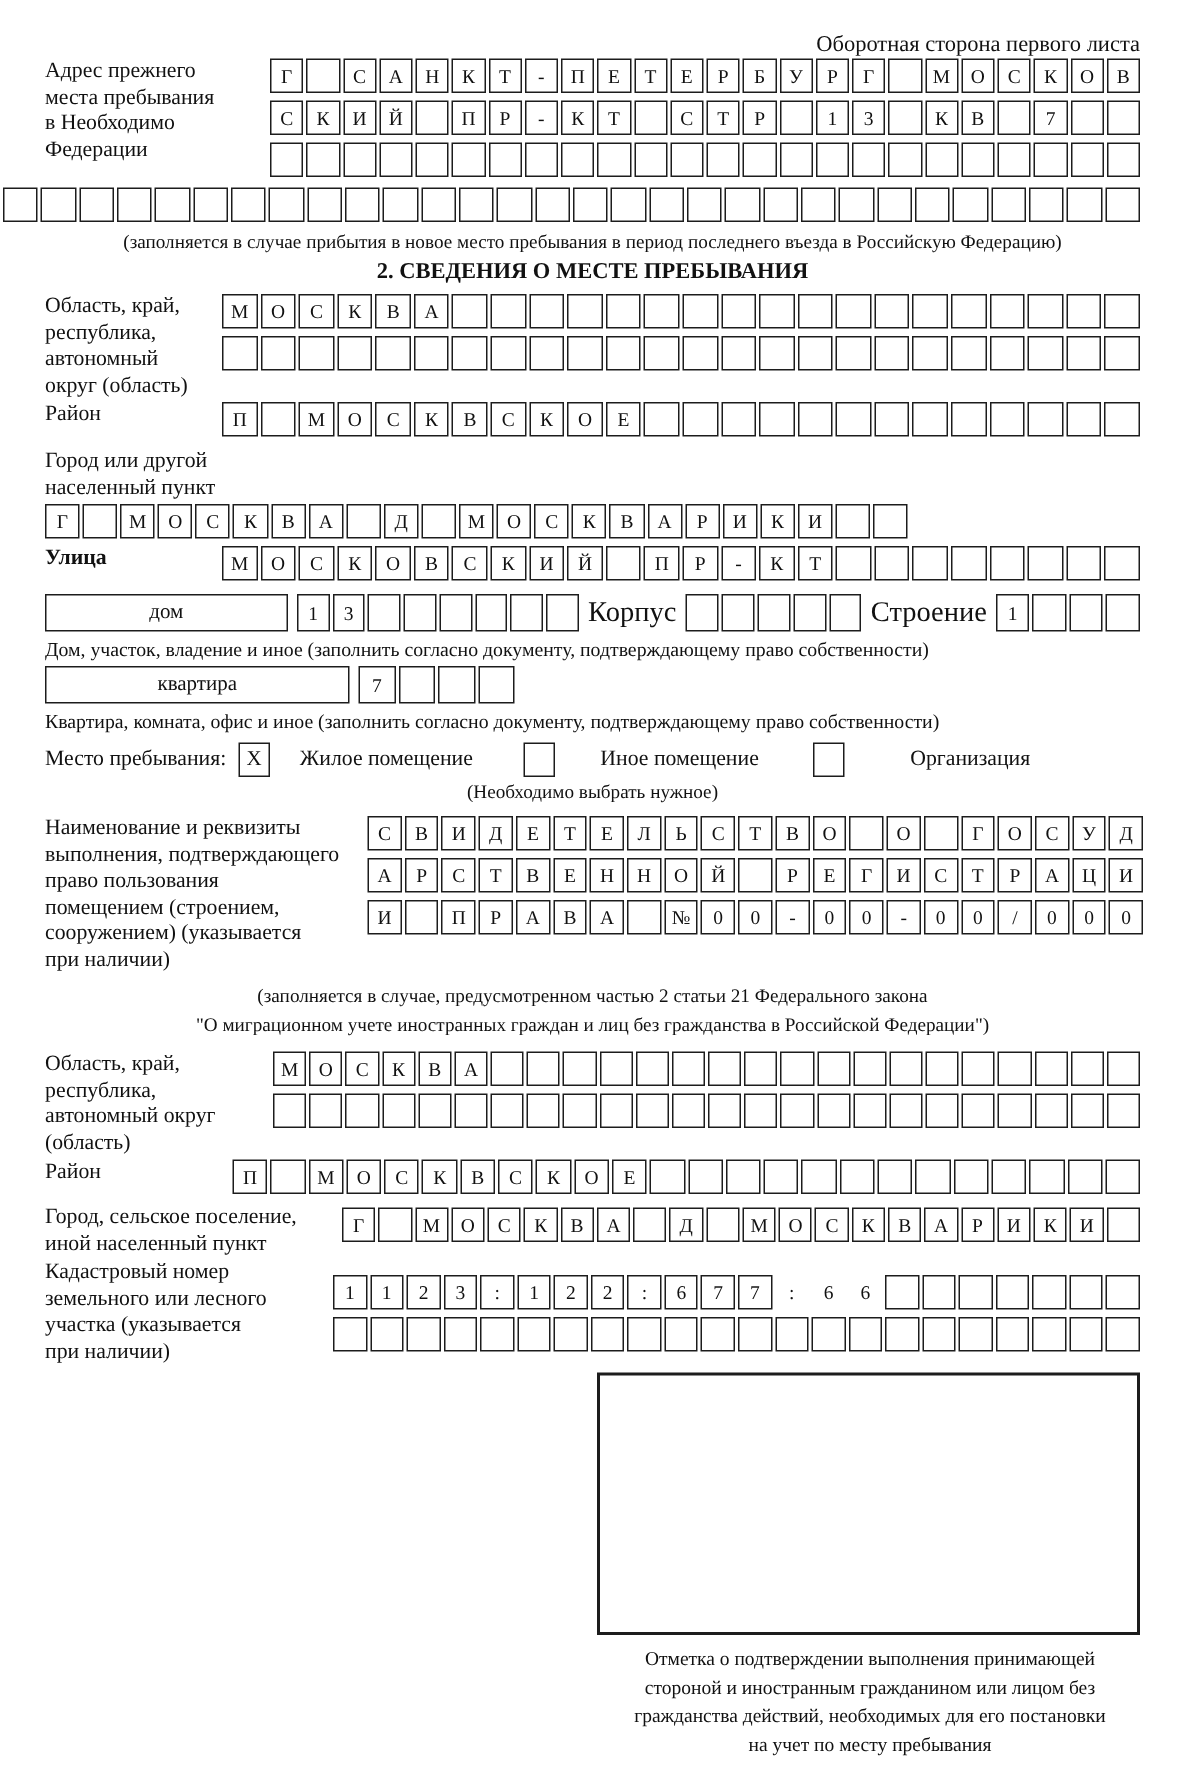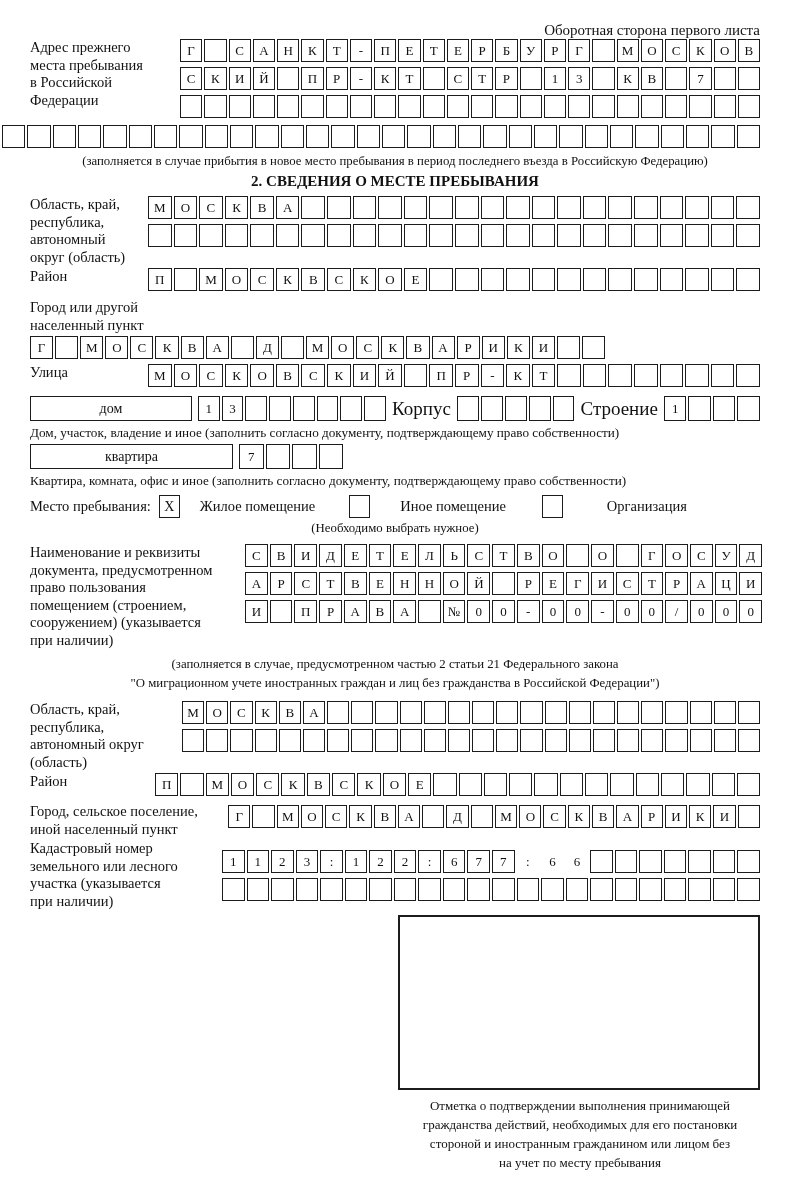--- a/index.html
+++ b/index.html
@@ -24,21 +24,21 @@
   .noteA{margin-top:6px;}
   .region .lbl{width:118px;}
   .region .cells{width:612px;}
   .region{margin-top:2px;}
   .district .lbl{width:118px;}
   .district .cells{width:612px;}
   .district{margin-top:2px;}
   .city .lbl{width:155px;}
   .city .cells{width:575px;margin-top:2px;}
   .city{margin-top:3px;flex-direction:column;}
-  .street .lbl{width:118px;}
+  .street .lbl{width:118px;font-weight:bold;}
   .street .cells{width:612px;}
   .house{margin-top:4px;align-items:center;gap:6px;}
   .typebox{box-sizing:border-box;height:25px;border:1.7px solid #1c1c1c;display:flex;align-items:center;justify-content:center;font-size:14px;}
   .dom-box{width:165px;}
   .kv-box{width:203px;}
   .inline-lbl{font-size:19px;line-height:25px;}
   .cells.c8{width:192px;margin-bottom:0;height:25px;}
   .cells.c5{width:120px;margin-bottom:0;height:25px;}
   .cells.c4{width:98px;margin-bottom:0;height:25px;}
   .cells.c4b{width:104px;margin-bottom:0;height:25px;}
@@ -73,21 +73,21 @@
 <body>
 
 <div class="page">
 
   <div class="hdr">Оборотная сторона первого листа</div>
 
   <div class="row blockA">
     <div class="lbl">
       <span>Адрес прежнего</span>
       <span>места пребывания</span>
-      <span>в Российской</span>
+      <span>в Необходимо</span>
       <span>Федерации</span>
     </div>
     <div class="rows-col">
       <div class="cells">
           <span class="cell">Г</span>
           <span class="cell"></span>
           <span class="cell">С</span>
           <span class="cell">А</span>
           <span class="cell">Н</span>
           <span class="cell">К</span>
@@ -403,21 +403,21 @@
     <span class="chk" style="margin-right:30px;"></span>
     <span class="opt" style="margin-right:36px;">Иное помещение</span>
     <span class="chk" style="margin-right:44px;"></span>
     <span class="opt">Организация</span>
   </div>
   <div class="caption" style="margin-top:3px;">(Необходимо выбрать нужное)</div>
 
   <div class="row docblock">
     <div class="lbl">
       <span>Наименование и реквизиты</span>
-      <span>документа, предусмотренном</span>
+      <span>выполнения, подтверждающего</span>
       <span>право пользования</span>
       <span>помещением (строением,</span>
       <span>сооружением) (указывается</span>
       <span>при наличии)</span>
     </div>
     <div class="rows-col">
       <div class="cells">
           <span class="cell">С</span>
           <span class="cell">В</span>
           <span class="cell">И</span>
@@ -673,18 +673,18 @@
           <span class="cell"></span>
           <span class="cell"></span>
           <span class="cell"></span>
         </div>
     </div>
   </div>
 
   <div class="stamp-box"></div>
   <div class="stamp-note">
     <div>Отметка о подтверждении выполнения принимающей</div>
+    <div>стороной и иностранным гражданином или лицом без</div>
     <div>гражданства действий, необходимых для его постановки</div>
-    <div>стороной и иностранным гражданином или лицом без</div>
     <div>на учет по месту пребывания</div>
   </div>
 
 </div>
 
 </body></html>

